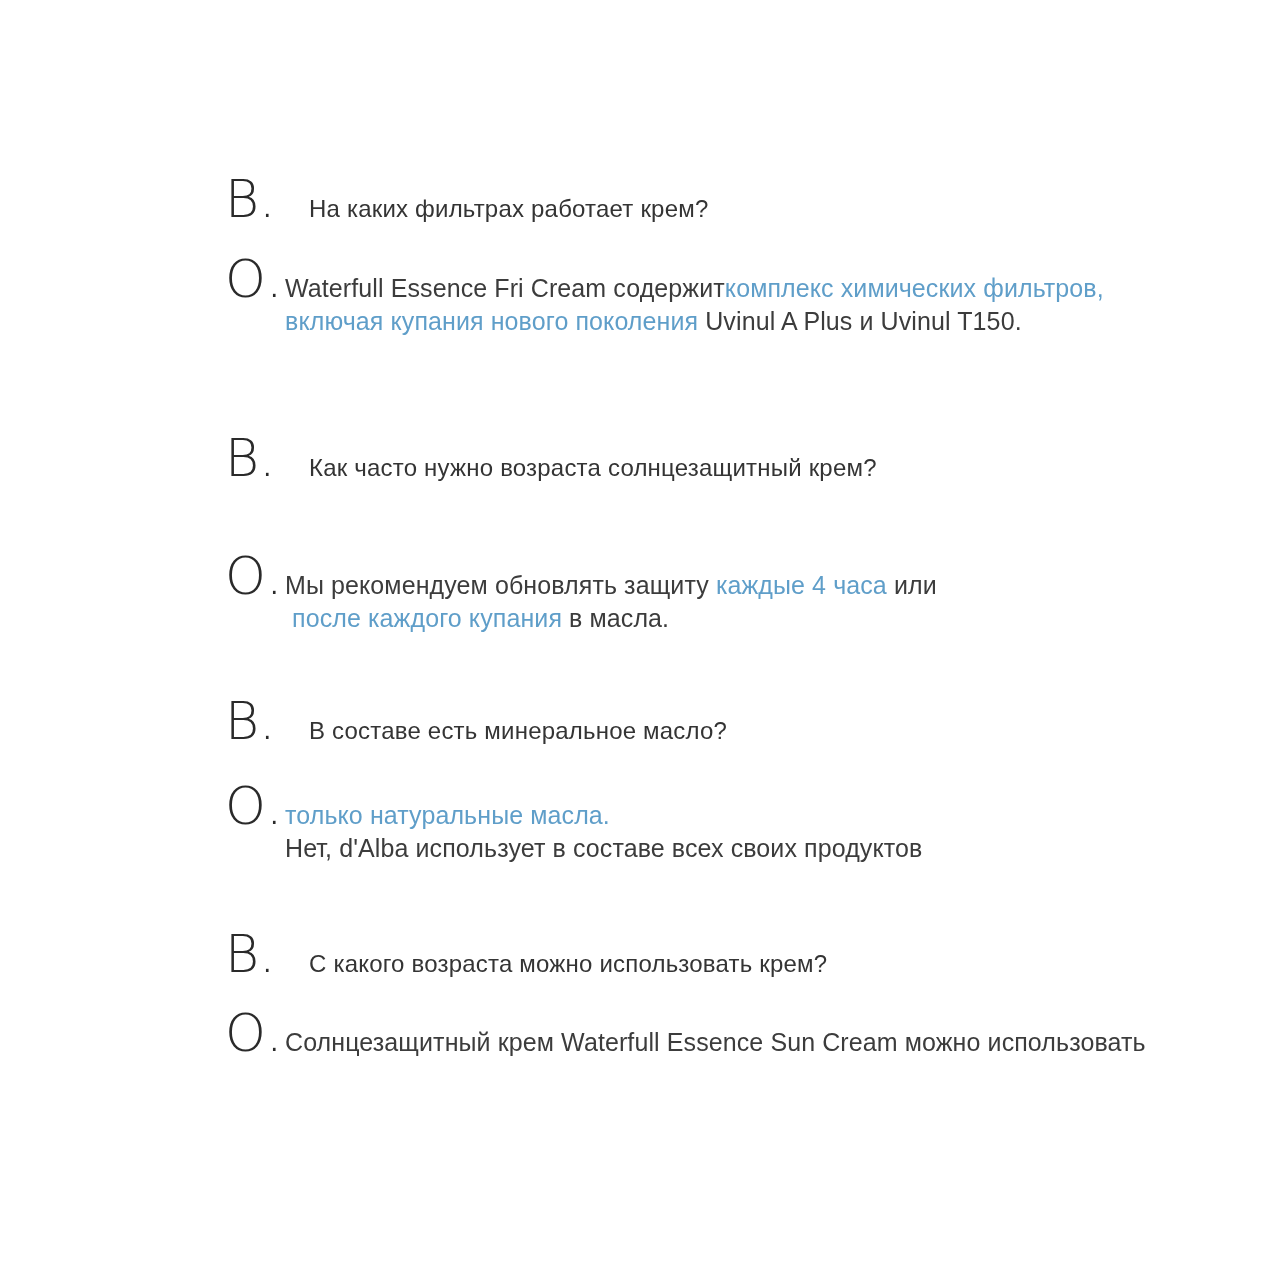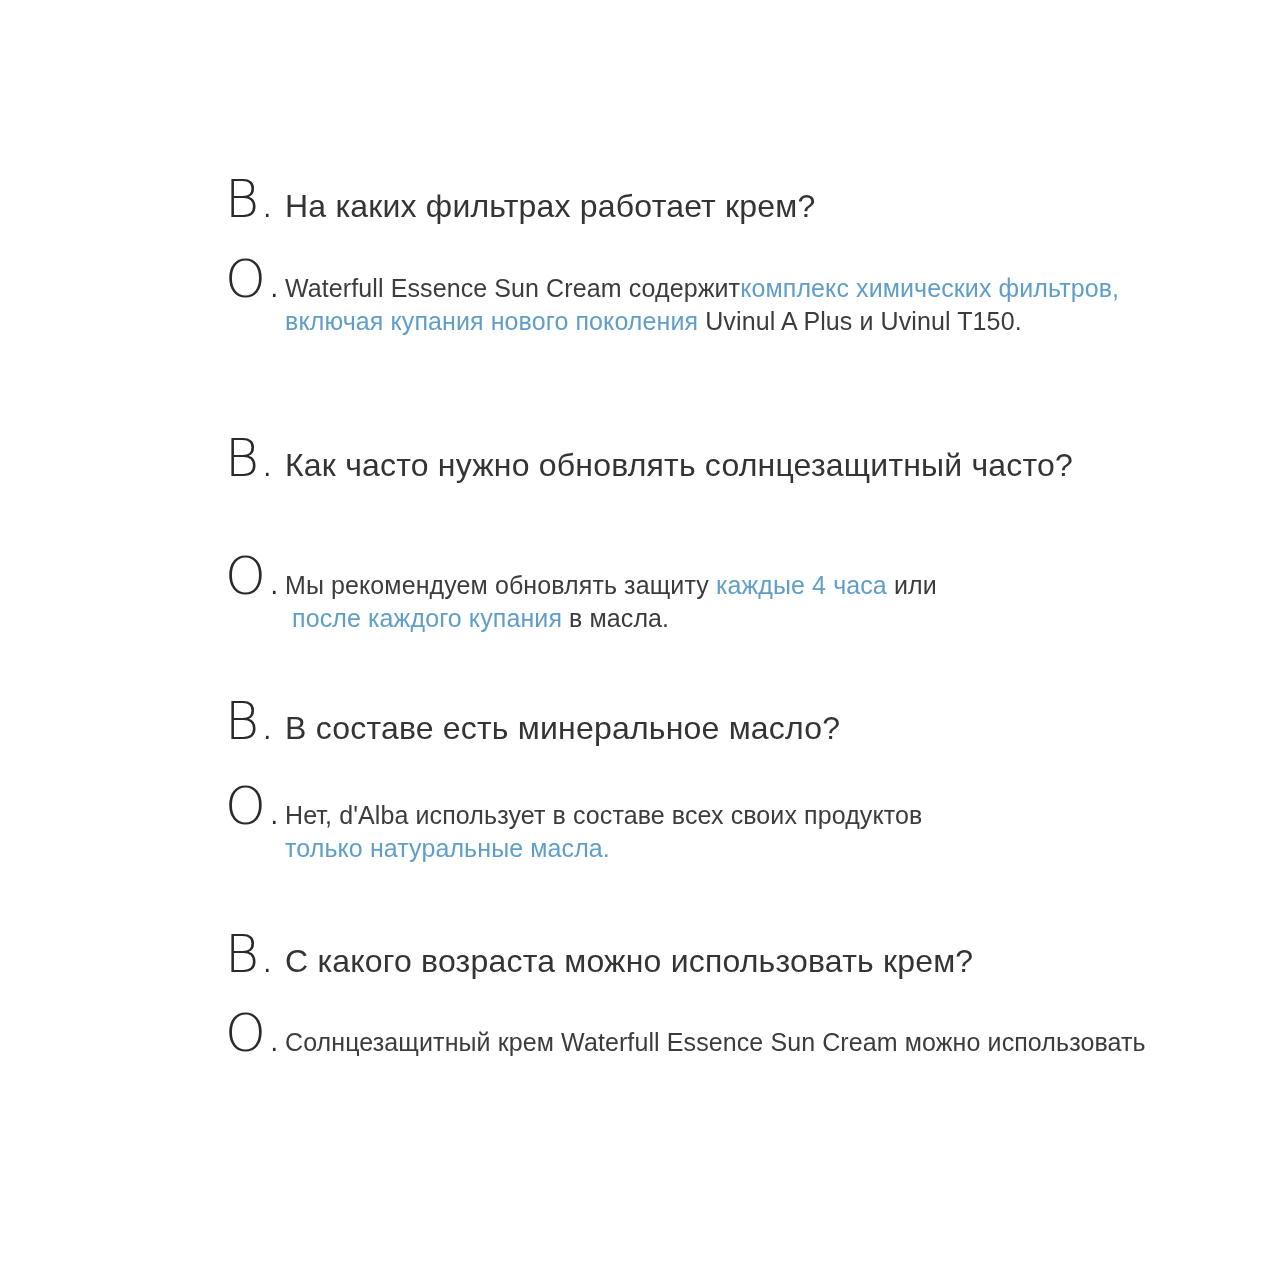--- a/index.html
+++ b/index.html
@@ -30,26 +30,27 @@
     flex: none;
     width: 60px;
     font-family: "DejaVu Sans", "Liberation Sans", sans-serif;
     font-weight: 100;
     font-size: 52px;
     line-height: 1;
     color: var(--marker);
     font-stretch: condensed;
   }
   .qtext {
-    font-size: 32px;
+    font-size: 24px;
     font-weight: 300;
     line-height: 34px;
     color: var(--question);
     letter-spacing: 0.2px;
     white-space: pre-wrap;
+    margin-left: 24px;
   }
   .atext {
     font-size: 25px;
     font-weight: 300;
     line-height: 33px;
     color: var(--text);
     letter-spacing: 0.1px;
   }
   .line { white-space: pre-wrap; }
   .seg { color: var(--text); }
@@ -60,46 +61,46 @@
 
 <div class="page">
 
   <div class="row" style="top:173px">
     <span class="marker">В.</span>
     <div class="qtext">На каких фильтрах работает крем?</div>
   </div>
   <div class="row" style="top:253px">
     <span class="marker">О.</span>
     <div class="atext">
-      <div class="line"><span class="seg">Waterfull Essence Sun Cream содержит</span><span class="seg accent">комплекс химических фильтров,</span></div>
+      <div class="line"><span class="seg">Waterfull Essence Fri Cream содержит</span><span class="seg accent">комплекс химических фильтров,</span></div>
       <div class="line"><span class="seg accent">включая купания нового поколения </span><span class="seg">Uvinul A Plus и Uvinul T150.</span></div>
     </div>
   </div>
 
   <div class="row" style="top:432px">
     <span class="marker">В.</span>
-    <div class="qtext">Как часто нужно обновлять солнцезащитный часто?</div>
+    <div class="qtext">Как часто нужно возраста солнцезащитный крем?</div>
   </div>
   <div class="row" style="top:550px">
     <span class="marker">О.</span>
     <div class="atext">
       <div class="line"><span class="seg">Мы рекомендуем обновлять защиту </span><span class="seg accent">каждые 4 часа</span><span class="seg"> или</span></div>
       <div class="line"><span class="seg accent"> после каждого купания</span><span class="seg"> в масла.</span></div>
     </div>
   </div>
 
   <div class="row" style="top:695px">
     <span class="marker">В.</span>
     <div class="qtext">В составе есть минеральное масло?</div>
   </div>
   <div class="row" style="top:780px">
     <span class="marker">О.</span>
     <div class="atext">
+      <div class="line"><span class="seg accent">только натуральные масла.</span></div>
       <div class="line"><span class="seg">Нет, d'Alba использует в составе всех своих продуктов</span></div>
-      <div class="line"><span class="seg accent">только натуральные масла.</span></div>
     </div>
   </div>
 
   <div class="row" style="top:928px">
     <span class="marker">В.</span>
     <div class="qtext">С какого возраста можно использовать крем?</div>
   </div>
   <div class="row" style="top:1007px">
     <span class="marker">О.</span>
     <div class="atext">

